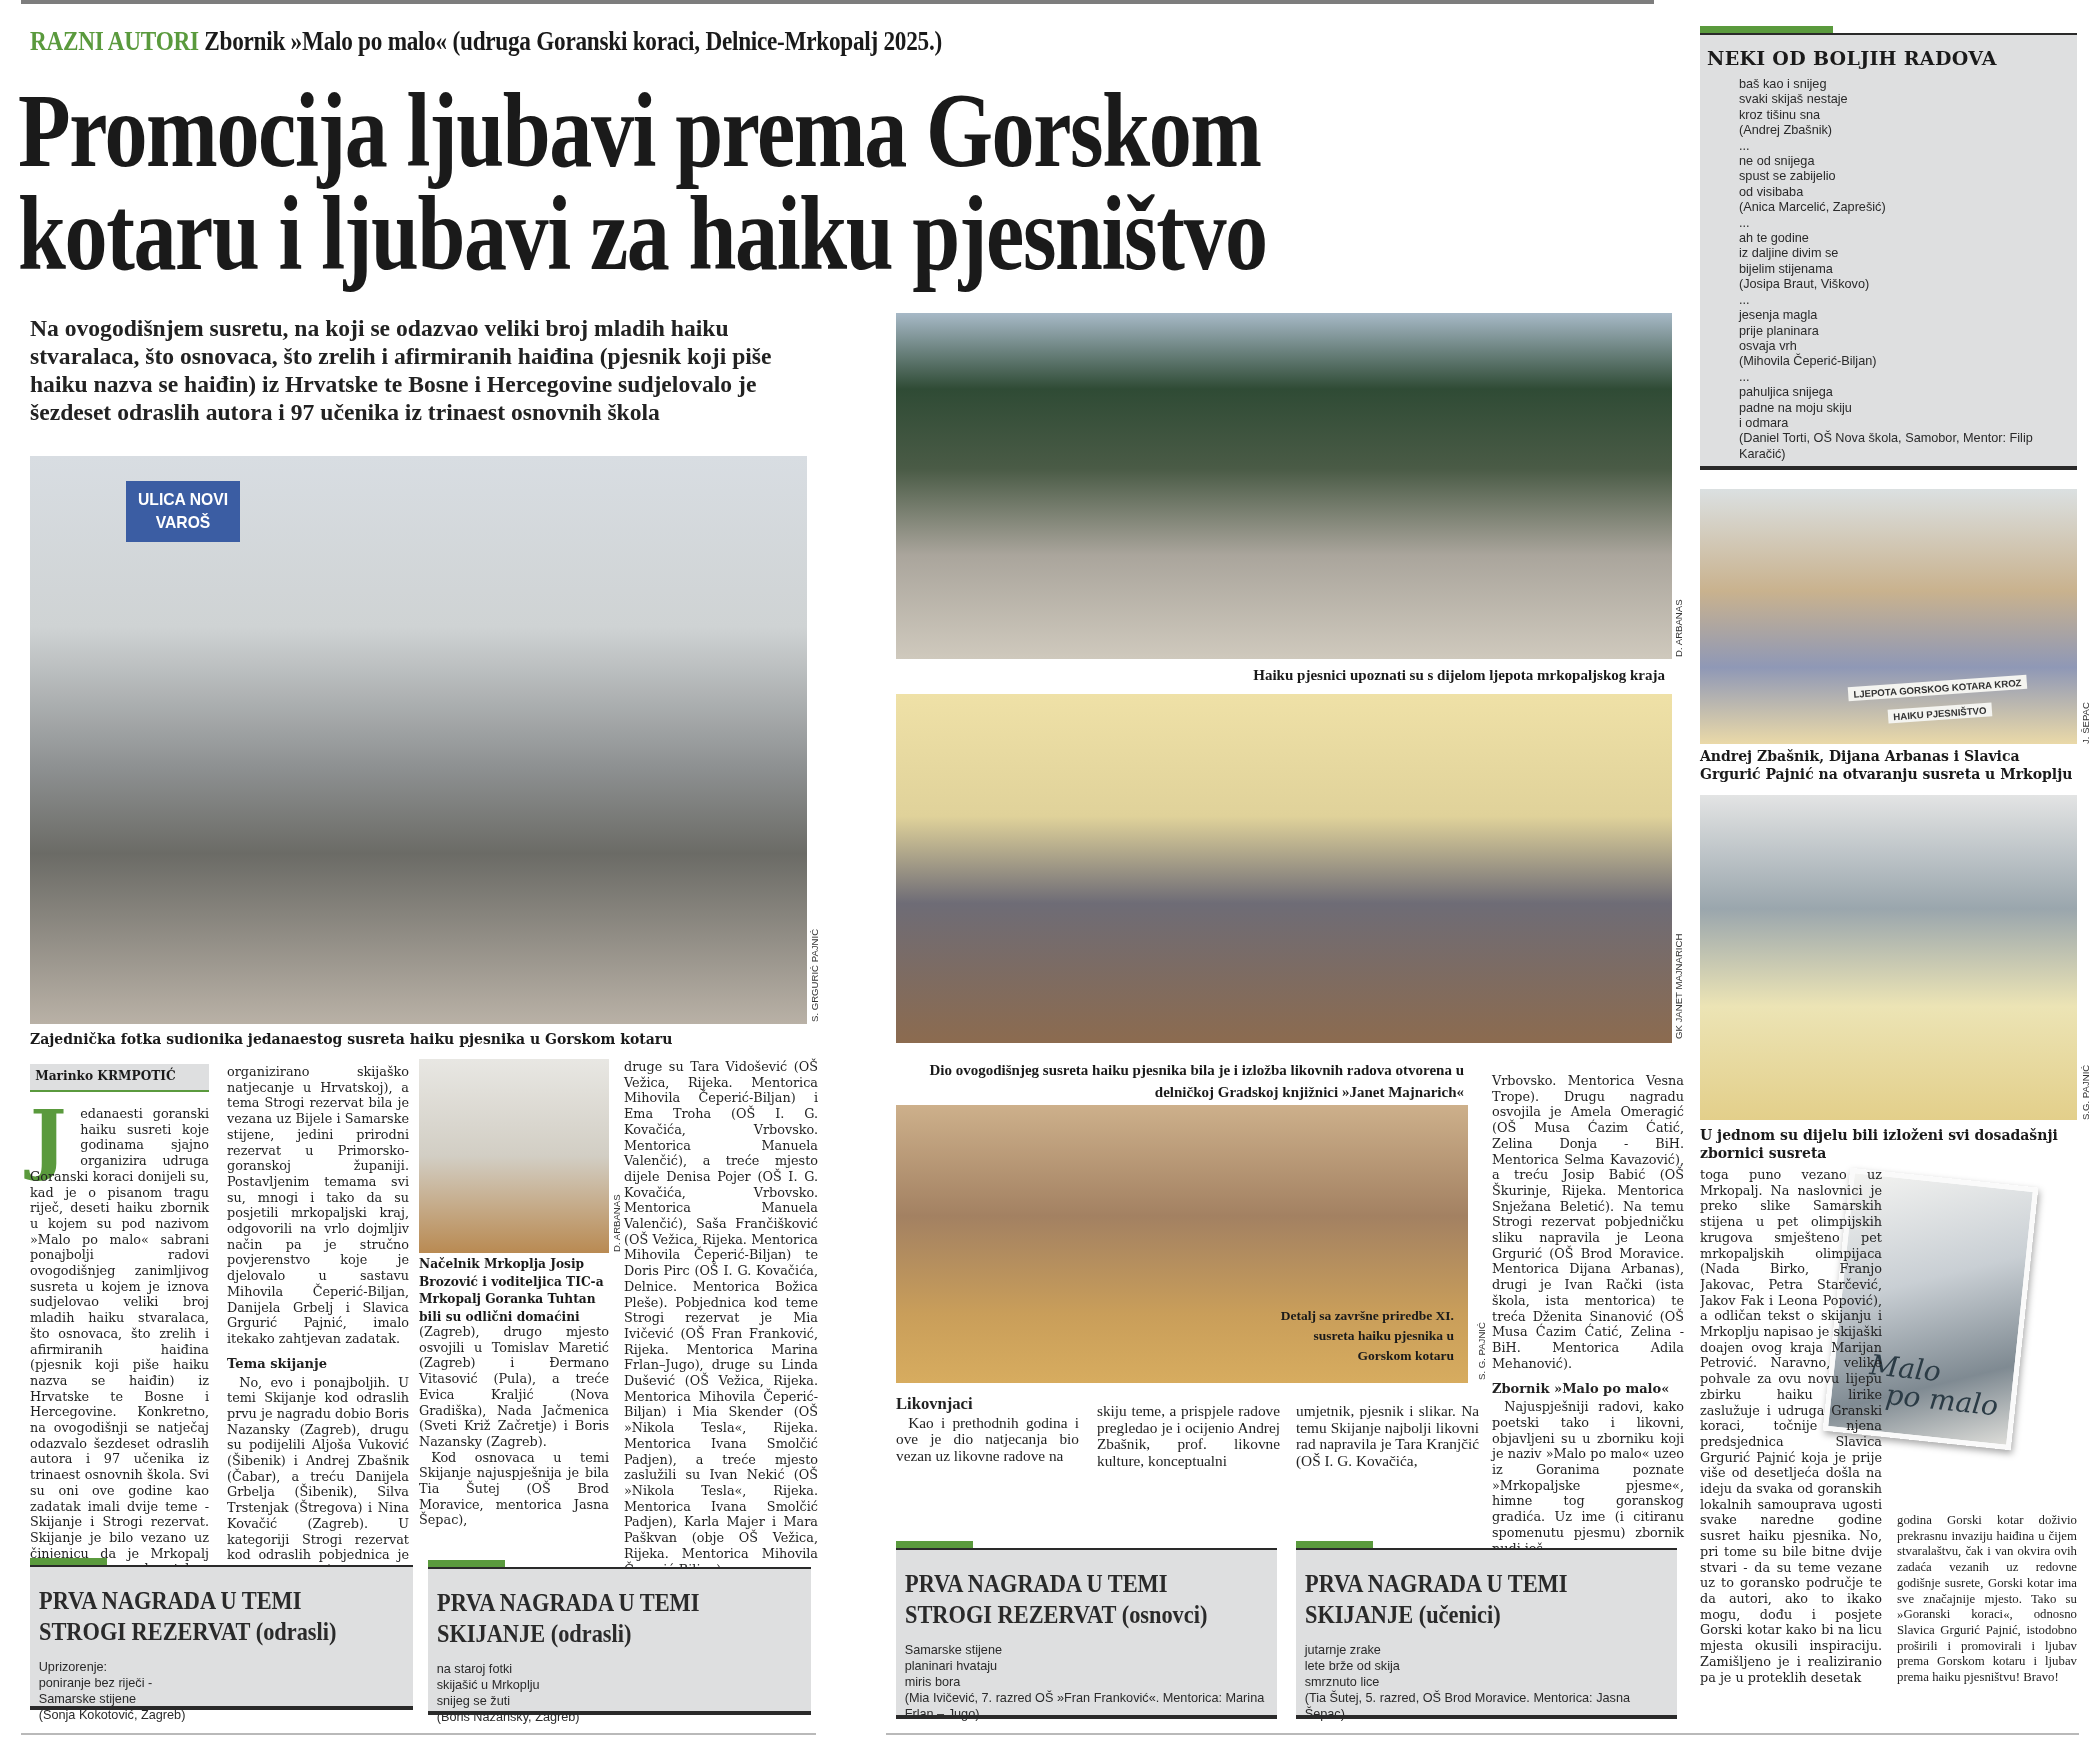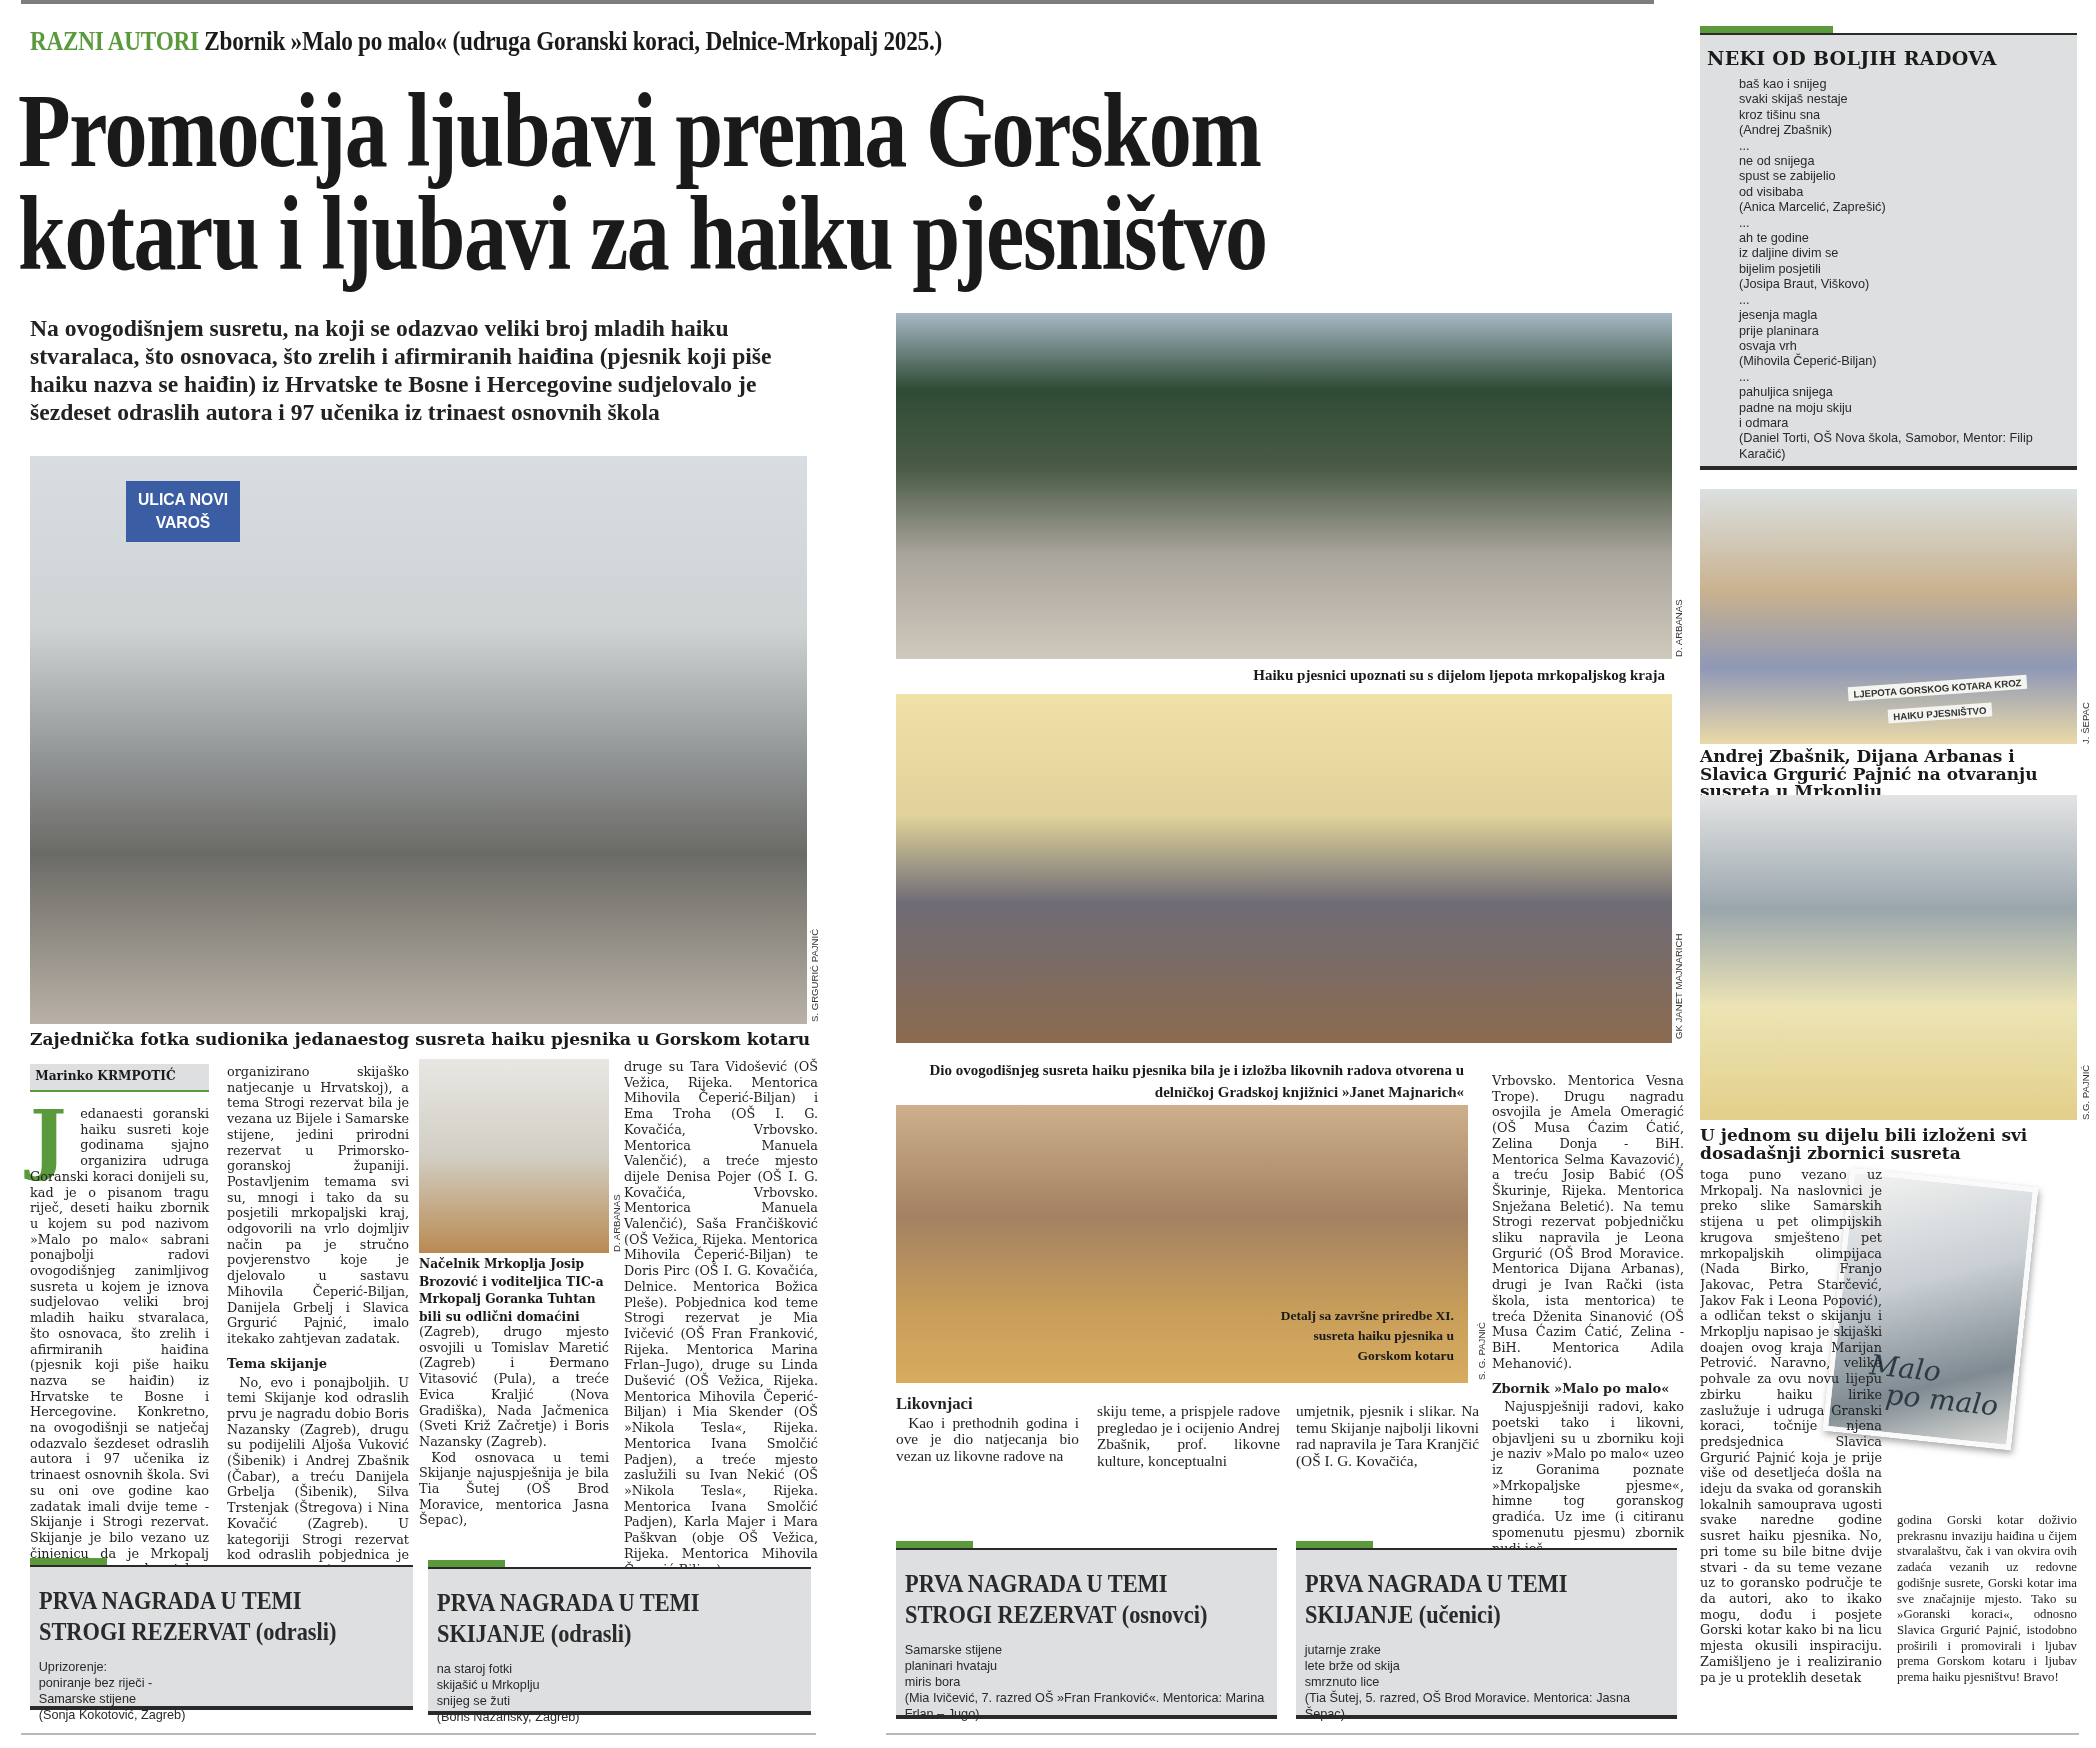--- a/index.html
+++ b/index.html
@@ -27,21 +27,21 @@
   .ph4 { left: 896px; top: 1105px; width: 572px; height: 278px; background: linear-gradient(180deg,#cdb08b 0%,#a38162 40%,#c99e5a 75%,#d7ac5f 100%); }
   .ph5 { left: 1700px; top: 489px; width: 377px; height: 255px; background: linear-gradient(180deg,#dbe0e1 0%,#c9b28e 40%,#8f98b6 70%,#ead9a8 100%); }
   .ph6 { left: 1700px; top: 795px; width: 377px; height: 325px; background: linear-gradient(180deg,#e3e4e4 0%,#9aa6ad 35%,#ece4b5 65%,#e3cf8a 100%); }
   .ph7 { left: 419px; top: 1059px; width: 190px; height: 194px; background: linear-gradient(180deg,#e8e7e3 0%,#d2cec4 50%,#b98a52 100%); }
   .book { left: 1836px; top: 1177px; width: 189px; height: 264px; background: linear-gradient(160deg,#f3f3f1 0%,#c9cfd4 40%,#7f8a92 75%,#dcdcd8 100%); transform: rotate(6deg); box-shadow: 1.7px 3.5px 7px rgba(0,0,0,0.35); border: 5.2px solid #fafafa; }
   .book-title { position: absolute; left: 35px; top: 175px; font-family: "DejaVu Serif", serif; font-style: italic; font-size: 28px; line-height: 28px; color: #2b3b45; }
 
   .credit { font-family: "Liberation Sans", sans-serif; font-size: 9.6px; color: #333; transform: rotate(-90deg); transform-origin: left top; white-space: nowrap; }
 
   
-  .cap-serifbold { font-family: "DejaVu Serif", serif; font-weight: bold; font-size: 17px; line-height: 17.5px; color: #1a1a1a; }
+  .cap-serifbold { font-family: "DejaVu Serif", serif; font-weight: bold; font-size: 14px; line-height: 17.5px; color: #1a1a1a; }
   .cap-cond { font-family: "Liberation Serif", serif; font-weight: bold; font-size: 15px; line-height: 22px; color: #1a1a1a; text-align: right; }
 
   
   .byline { left: 30px; top: 1064px; width: 179px; height: 28px; background: #dedfe0; border-bottom: 2.6px solid #5a9a3d; padding: 5.2px 5.2px; font-family: "DejaVu Serif", serif; font-weight: bold; font-size: 12.2px; color: #1a1a1a; }
 
   
   .bodycol { font-family: "DejaVu Serif", serif; font-size: 12.8px; line-height: 15.7px; color: #222; text-align: justify; hyphens: manual; }
   .bodycol p { text-indent: 12.2px; }
   .bodycol p.noind { text-indent: 0; }
   .bodycol h4 { font-family: "DejaVu Serif", serif; font-weight: bold; font-size: 13px; line-height: 17.5px; margin: 8.7px 0 1.7px 0; text-align: left; }
@@ -131,21 +131,21 @@
       <div class="poem-line">kroz tišinu sna</div>
       <div class="poem-line">(Andrej Zbašnik)</div>
       <div class="poem-line">...</div>
       <div class="poem-line">ne od snijega</div>
       <div class="poem-line">spust se zabijelio</div>
       <div class="poem-line">od visibaba</div>
       <div class="poem-line">(Anica Marcelić, Zaprešić)</div>
       <div class="poem-line">...</div>
       <div class="poem-line">ah te godine</div>
       <div class="poem-line">iz daljine divim se</div>
-      <div class="poem-line">bijelim posjetili</div>
+      <div class="poem-line">bijelim stijenama</div>
       <div class="poem-line">(Josipa Braut, Viškovo)</div>
       <div class="poem-line">...</div>
       <div class="poem-line">jesenja magla</div>
       <div class="poem-line">prije planinara</div>
       <div class="poem-line">osvaja vrh</div>
       <div class="poem-line">(Mihovila Čeperić-Biljan)</div>
       <div class="poem-line">...</div>
       <div class="poem-line">pahuljica snijega</div>
       <div class="poem-line">padne na moju skiju</div>
       <div class="poem-line">i odmara</div>

